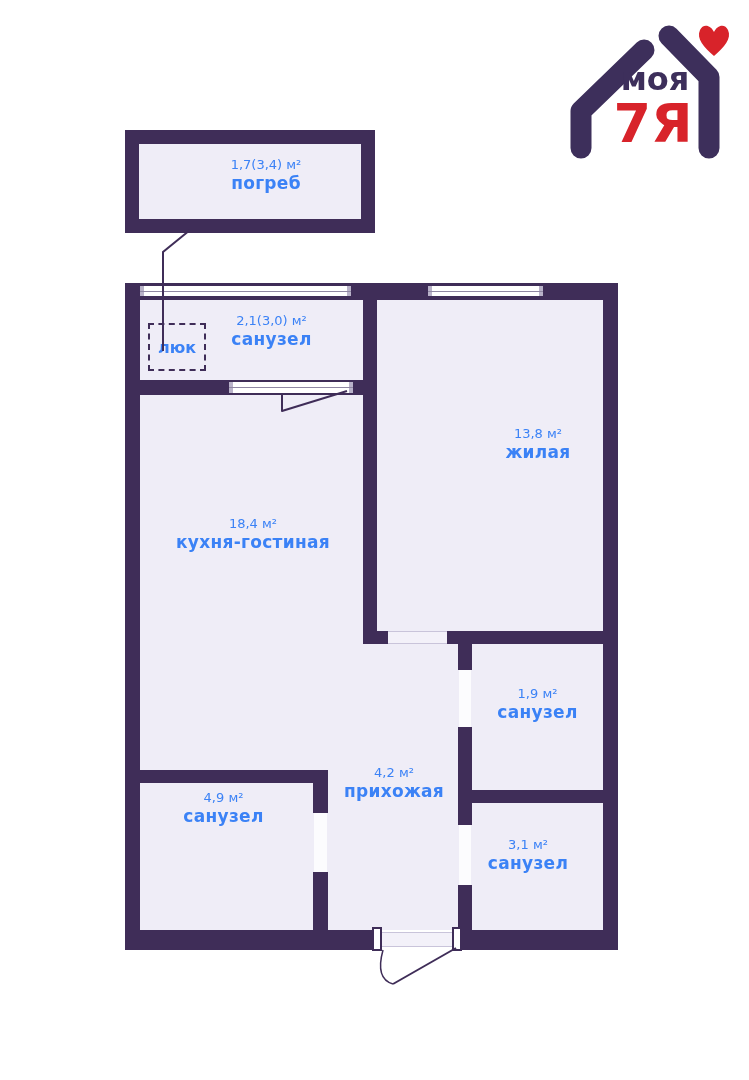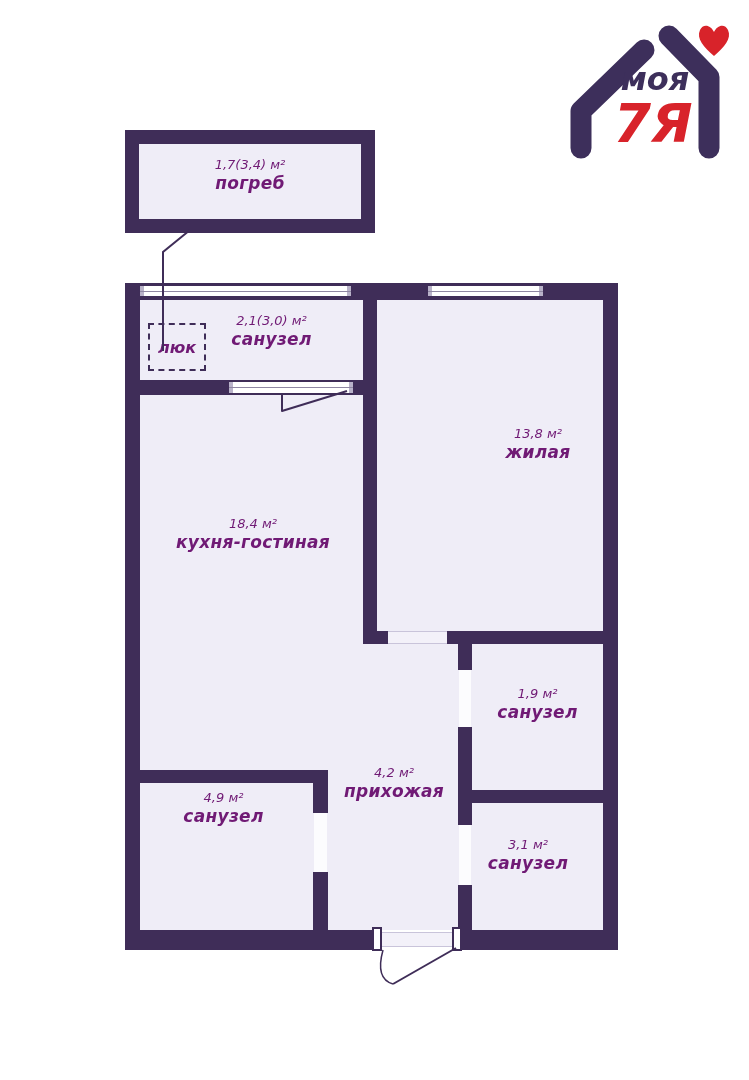--- a/index.html
+++ b/index.html
@@ -1,18 +1,18 @@
 <!DOCTYPE html>
 <html><head>
 <meta charset="utf-8">
 <style>
   html,body{margin:0;padding:0;background:#ffffff;}
   .canvas{
     position:relative;width:749px;height:1080px;background:#ffffff;overflow:hidden;
-    font-family:"DejaVu Sans",sans-serif;color:#701a75;font-style:italic;
+    font-family:"DejaVu Sans",sans-serif;color:#3b82f6;
   }
   .abs{position:absolute;}
   .wall{position:absolute;background:#3F2D58;}
   .floor{position:absolute;background:#EFEDF7;}
   .win{
     position:absolute;background:#ffffff;border:1px solid #3F2D58;box-sizing:border-box;
     box-shadow:inset 4px 0 0 #b9b2c9, inset -4px 0 0 #b9b2c9;
   }
   .win::after{
     content:"";position:absolute;left:0;right:0;top:45%;height:1px;background:#8f87a3;
@@ -96,21 +96,21 @@
     <span class="name">люк</span>
   </div>
 
   <svg class="overlay" width="749" height="1080" viewBox="0 0 749 1080">
     <polyline points="190,230 163,252 163,351" fill="none" stroke="#3F2D58" stroke-width="2"></polyline>
     <polyline points="347,391 282,411 282,394" fill="none" stroke="#3F2D58" stroke-width="2" stroke-linejoin="round"></polyline>
     <path d="M456 948 L393 984" fill="none" stroke="#3F2D58" stroke-width="2"></path>
     <path d="M383 950 Q375 979 393 984" fill="none" stroke="#3F2D58" stroke-width="1.5"></path>
   </svg>
 
-  <div class="room-label" style="left:139px;top:157px;width:222px;">
+  <div class="room-label" style="left:155px;top:157px;width:222px;">
     <span class="area">1,7(3,4) м²</span>
     <span class="name">погреб</span>
   </div>
 
   <div class="room-label" style="left:160px;top:313px;width:223px;">
     <span class="area">2,1(3,0) м²</span>
     <span class="name">санузел</span>
   </div>
 
   <div class="room-label" style="left:377px;top:426px;width:226px;margin-left:48px;">

